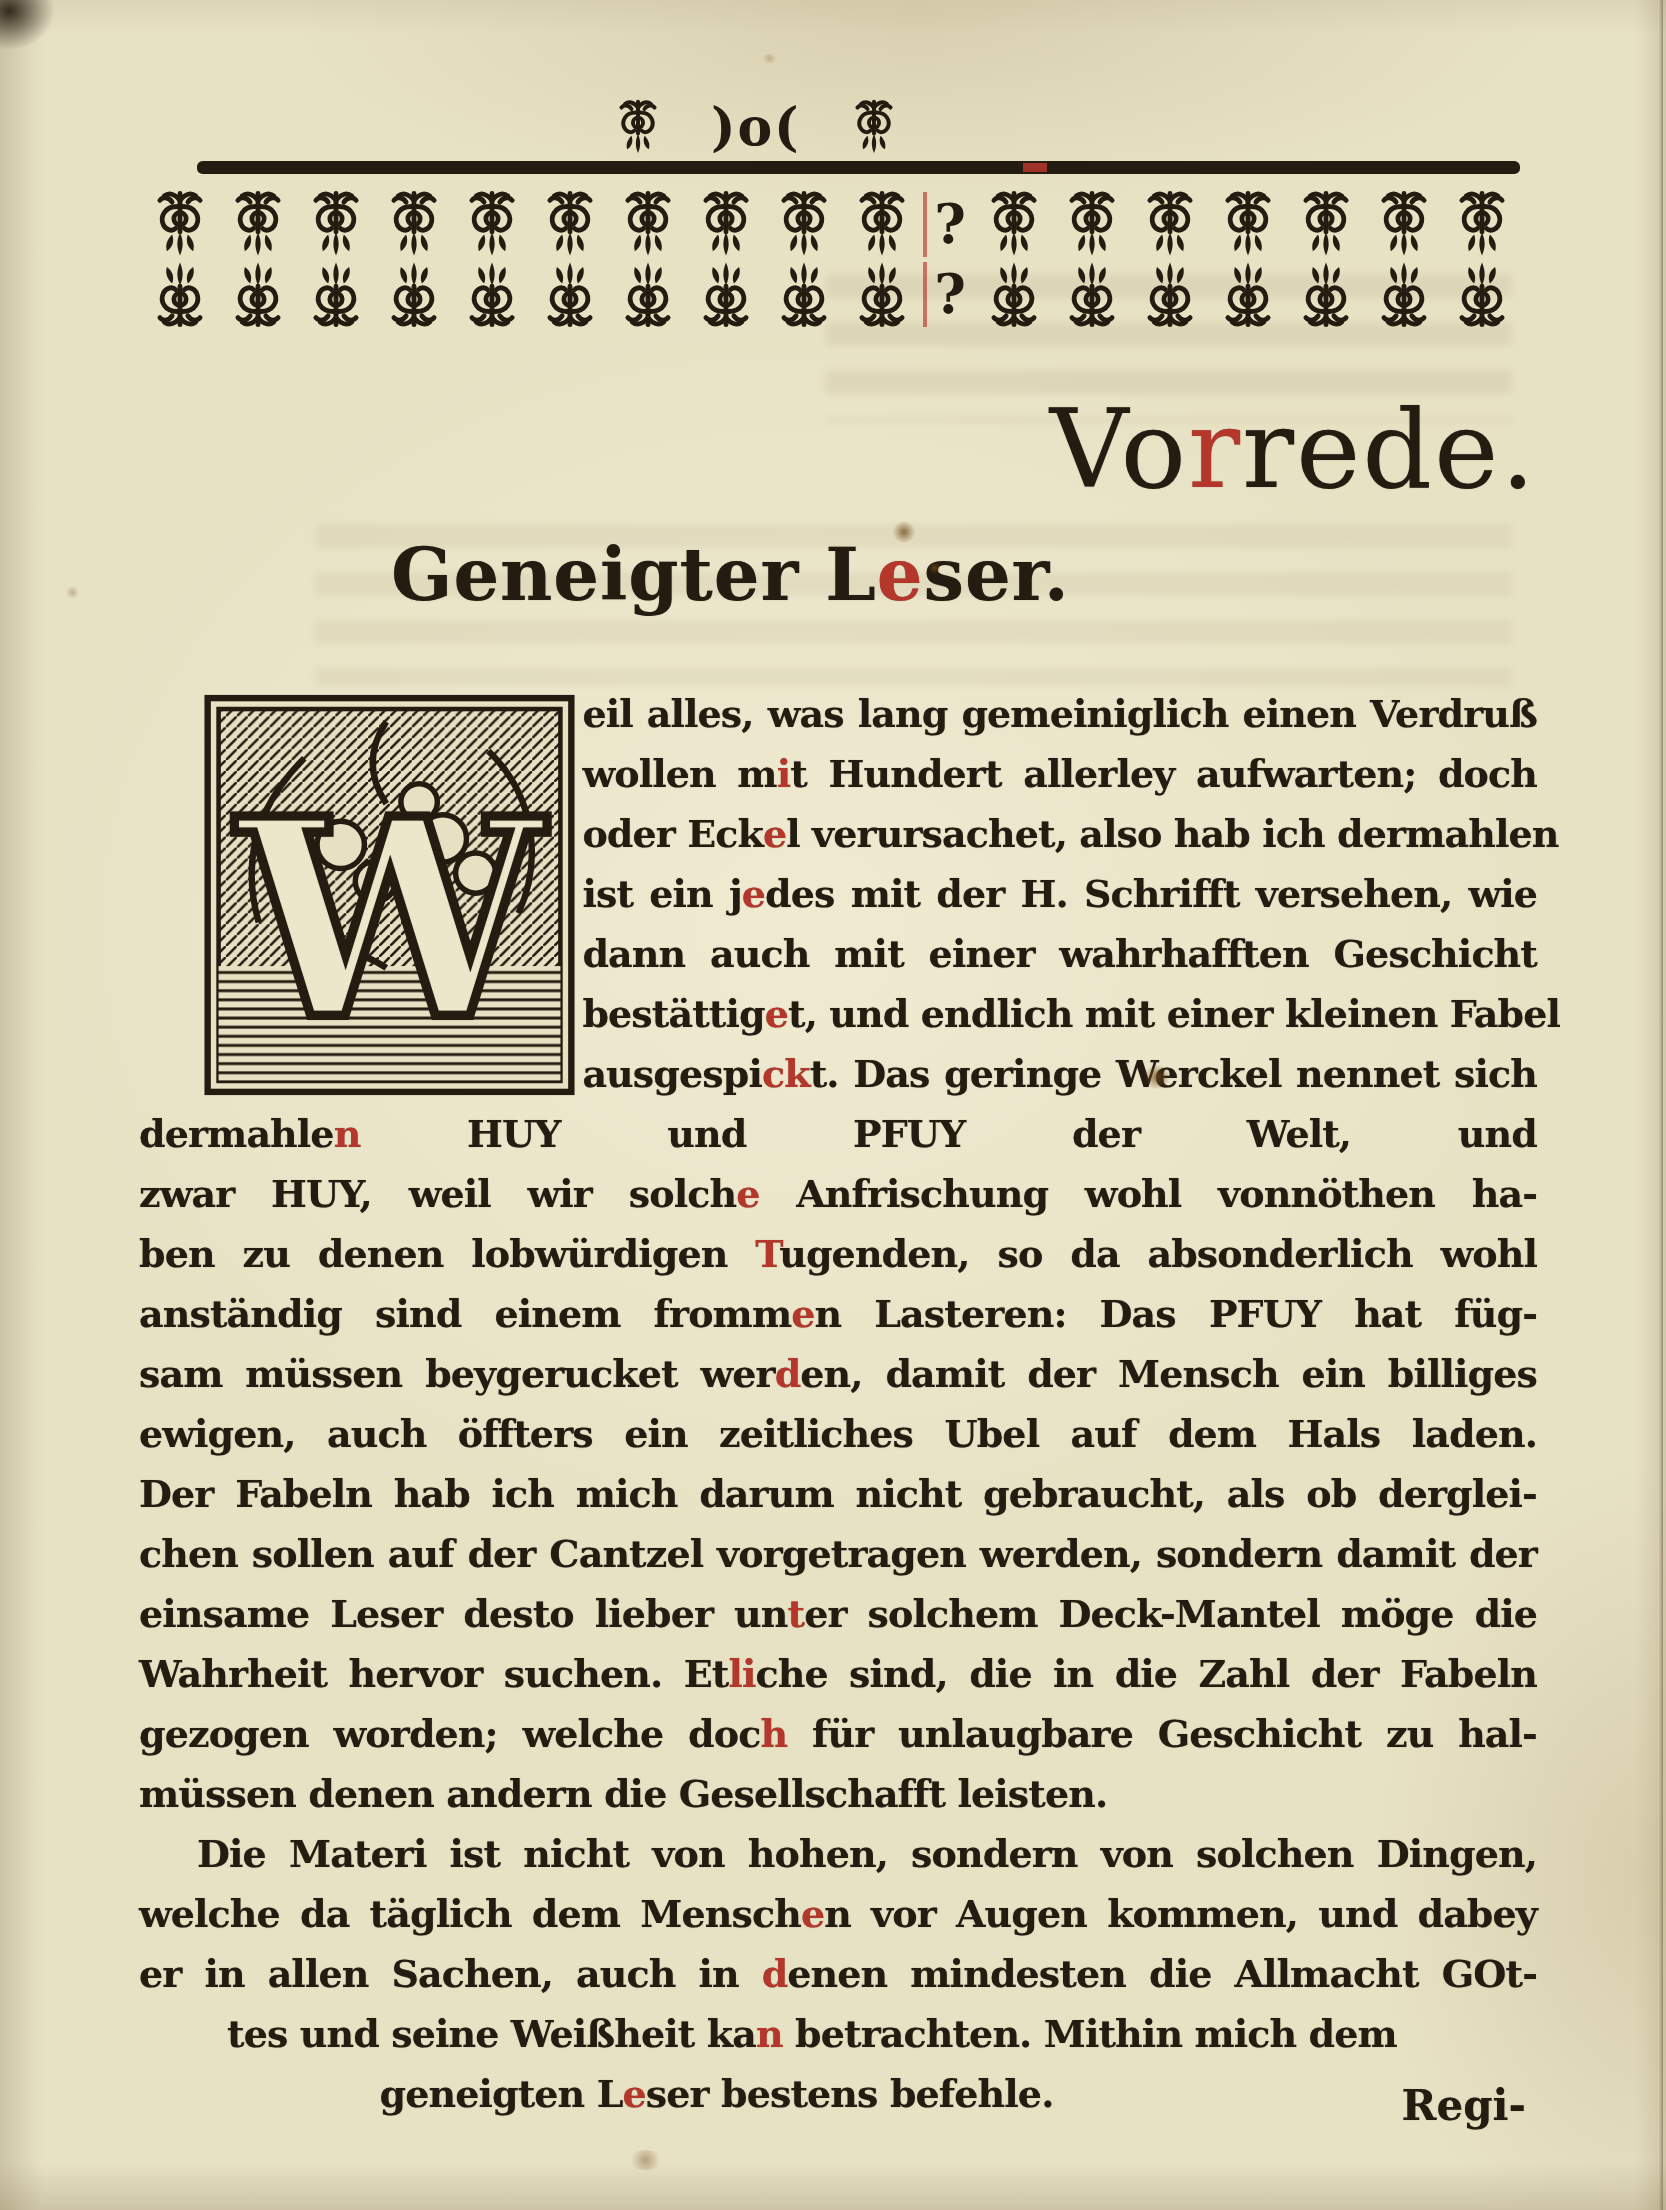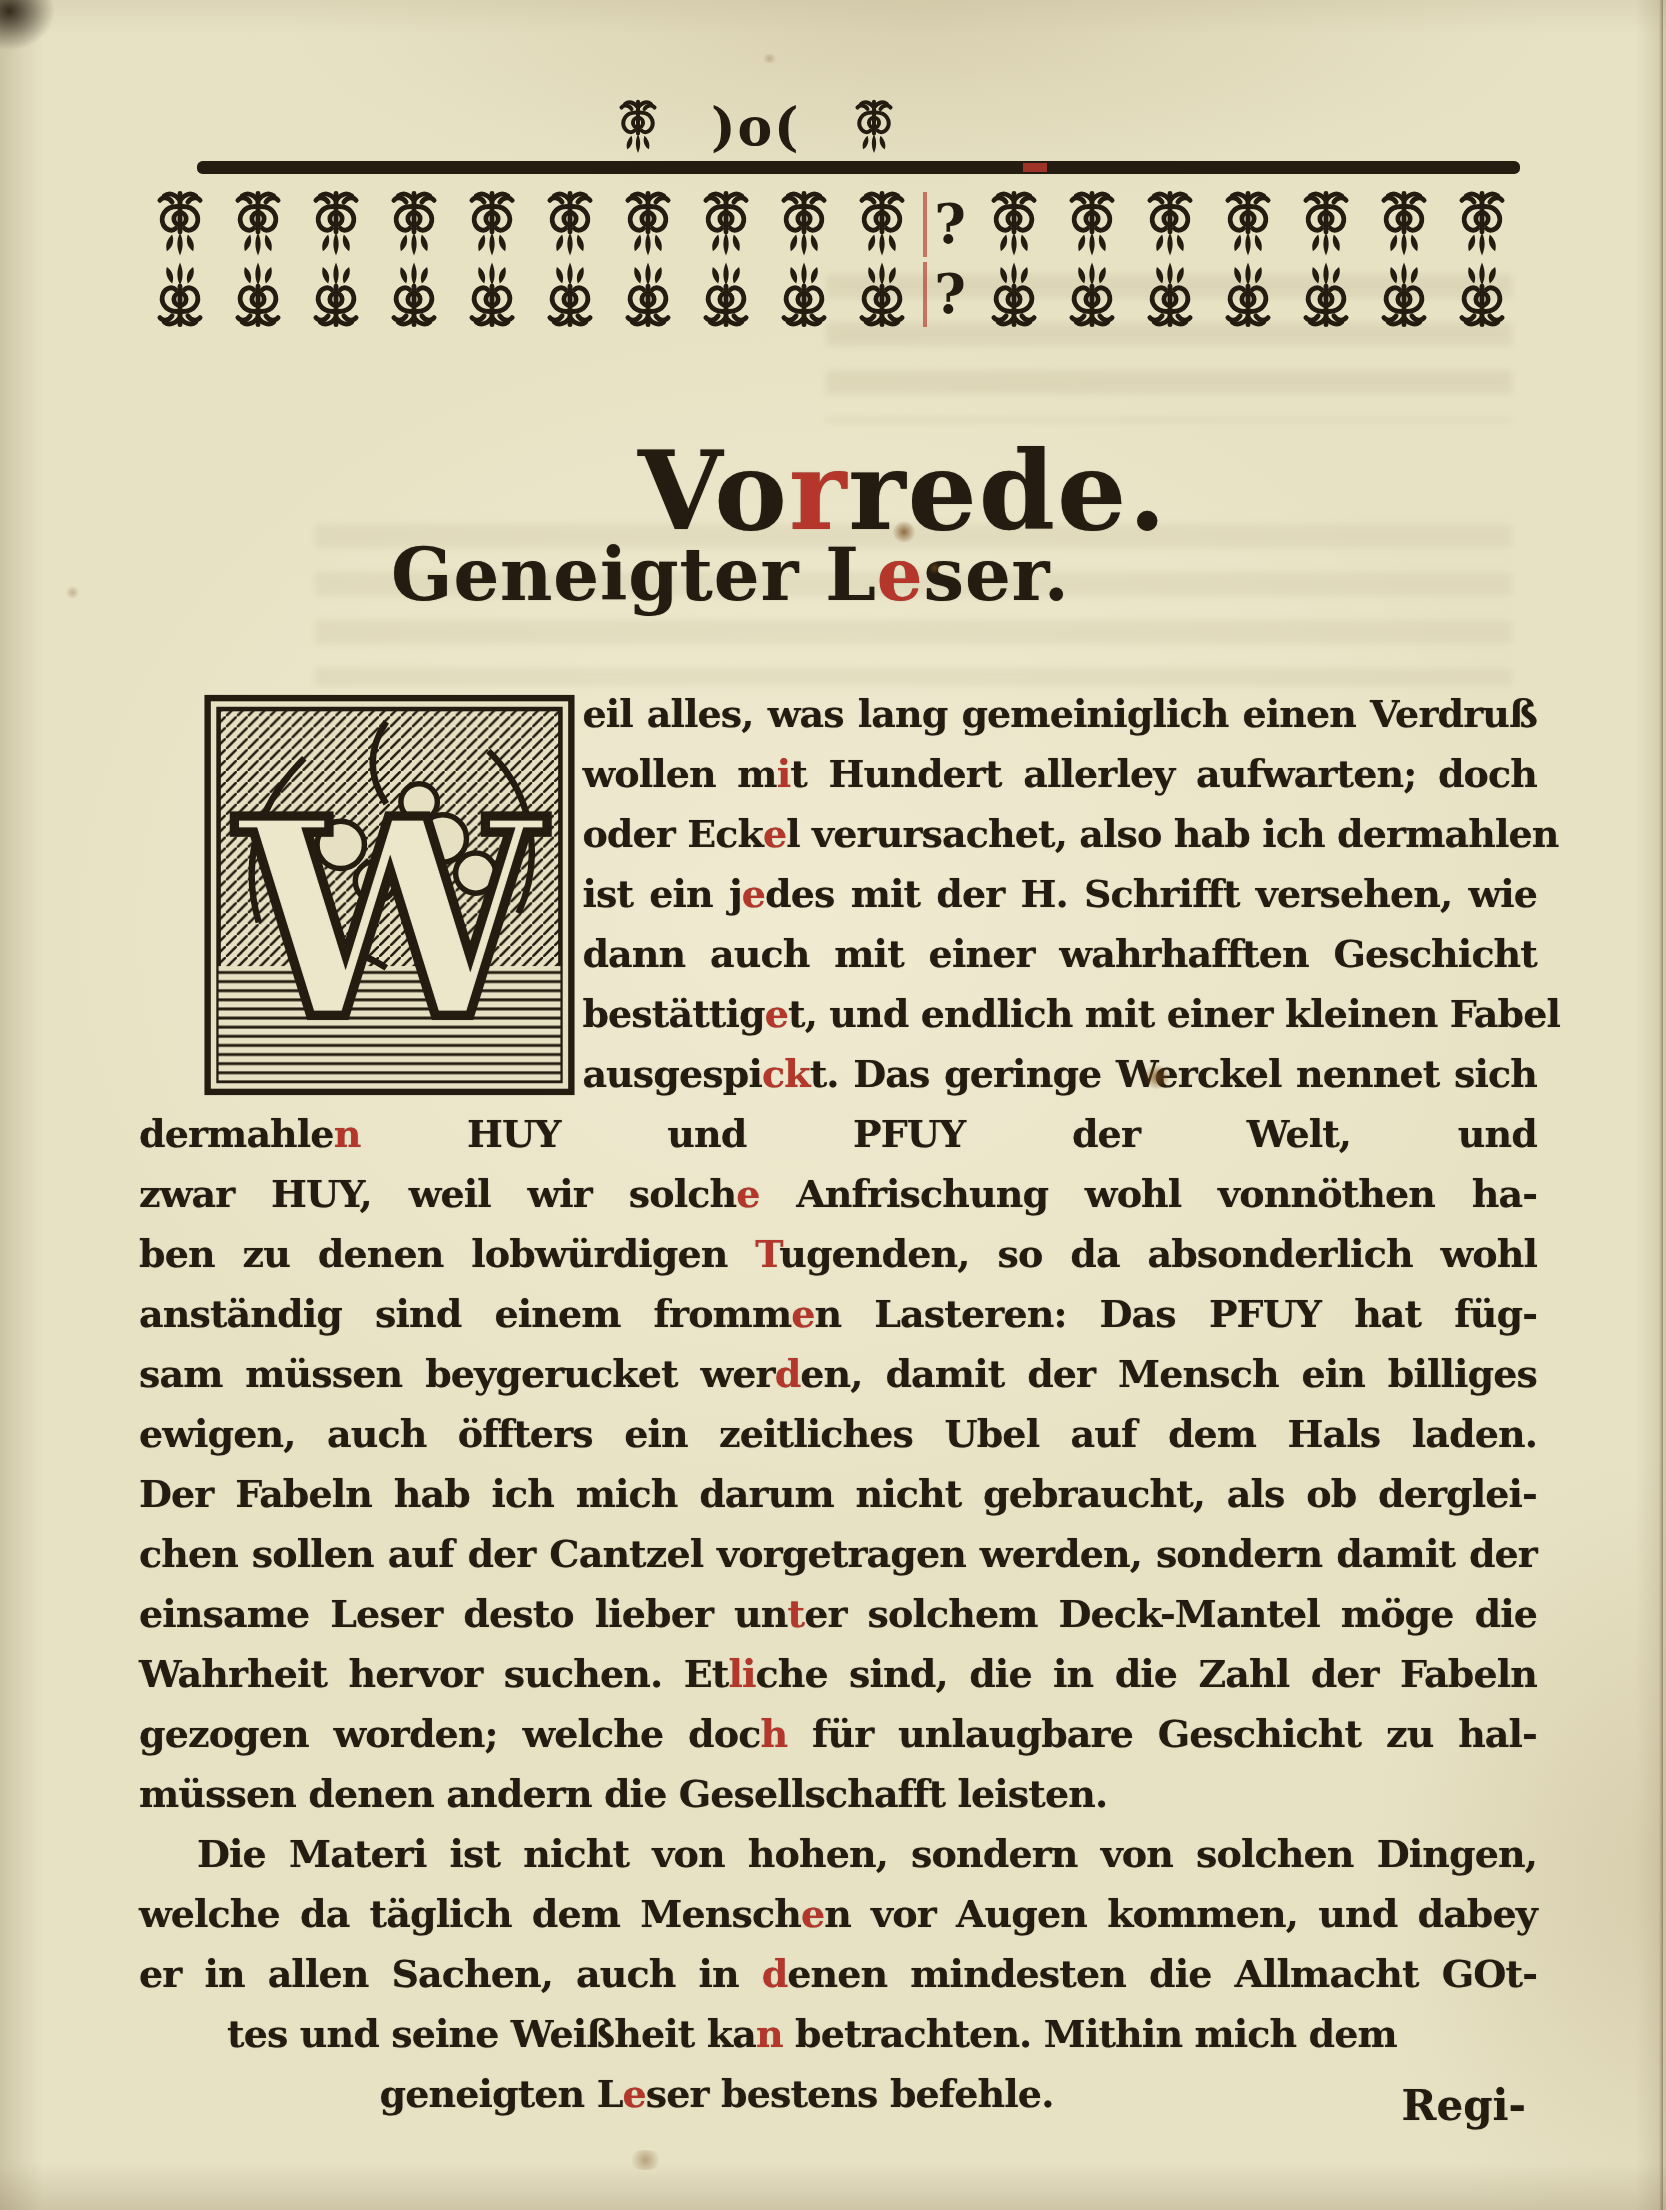--- a/index.html
+++ b/index.html
@@ -30,23 +30,23 @@
   .head-rule{position:absolute;left:197px;top:161px;width:1323px;height:13px;background:#241c10;border-radius:5.6px;}
   .head-rule .red-tick{position:absolute;left:826px;top:1.9px;width:24px;height:9.3px;background:#b5372b;opacity:.85;}
   
   .orn-band{position:absolute;left:141px;top:189px;width:1380px;}
   .orn-row{display:flex;justify-content:center;align-items:center;height:70px;}
   .fleuron{width:78px;height:70px;flex:0 0 auto;}
   .flip .fleuron{transform:scaleY(-1);}
   .orn-mark{display:inline-block;width:46px;text-align:center;font-size:54px;font-weight:bold;line-height:65px;
     border-left:4.6px solid rgba(181,55,43,.65);margin:0 1.9px;}
   
-  .page-title{position:absolute;left:139px;top:390px;width:1398px;text-align:center;text-indent:130px;
-    font-size:109px;font-weight:bold;letter-spacing:1.9px;line-height:1.1;
-    text-shadow:0 0 0.9px rgba(36,28,16,.55);margin-top:42px;}
+  .page-title{position:absolute;left:139px;top:390px;width:1398px;text-align:right;text-indent:130px;
+    font-size:109px;font-weight:normal;letter-spacing:1.9px;line-height:1.1;
+    text-shadow:0 0 0.9px rgba(36,28,16,.55);}
   .salutation{position:absolute;left:139px;top:532px;width:1398px;padding-left:252px;box-sizing:border-box;
     font-size:72px;font-weight:bold;letter-spacing:0.9px;text-shadow:0 0 0.9px rgba(36,28,16,.5);}
   .red-ink{color:#b5372b;}
   
   .body-text{position:absolute;left:139px;top:680px;width:1398px;
     font-size:38px;font-weight:bold;line-height:52px;letter-spacing:-0.9px;
     text-shadow:0 0 0.9px rgba(36,28,16,.5);}
   .woodcut{float:left;width:371px;height:406px;margin:3.7px 7.4px 8.3px 65px;}
   .line{white-space:nowrap;text-align:justify;text-align-last:justify;margin-top:8px;}
   .line.no-just{text-align:center;text-align-last:left;}

